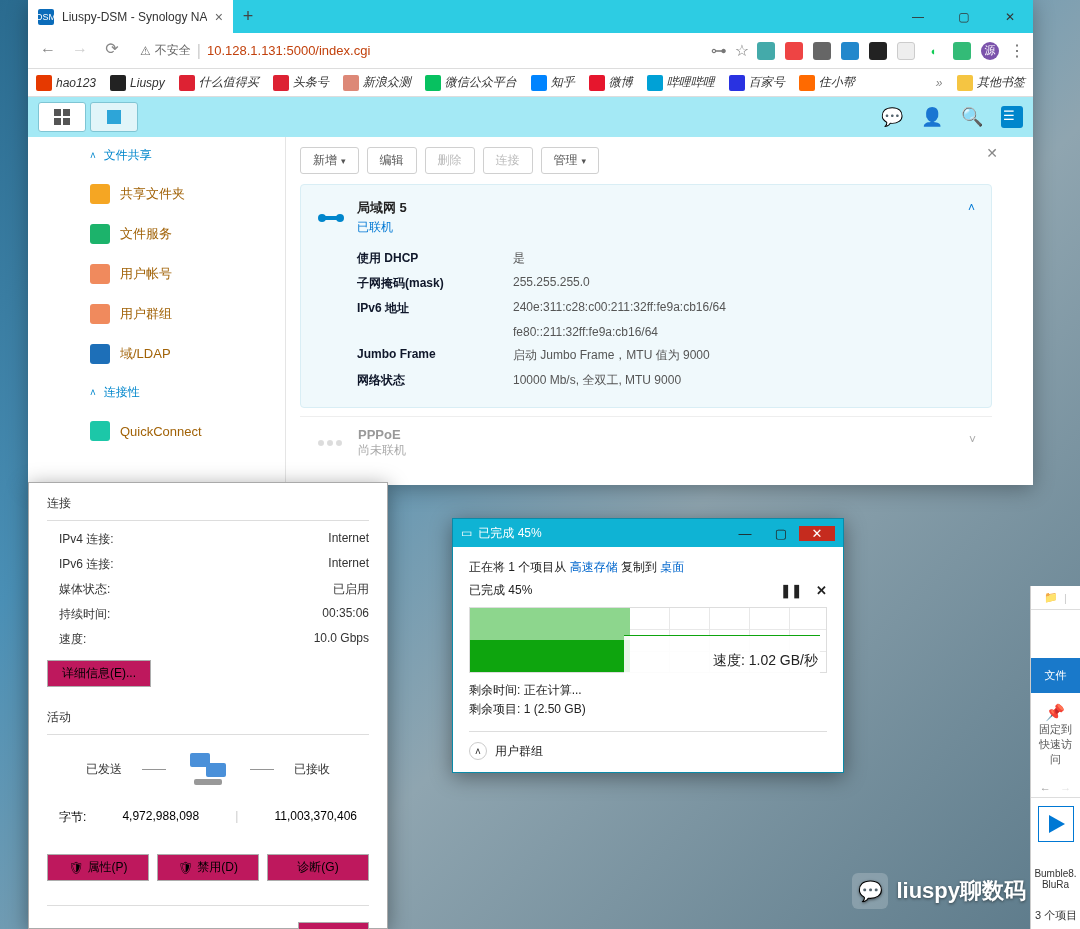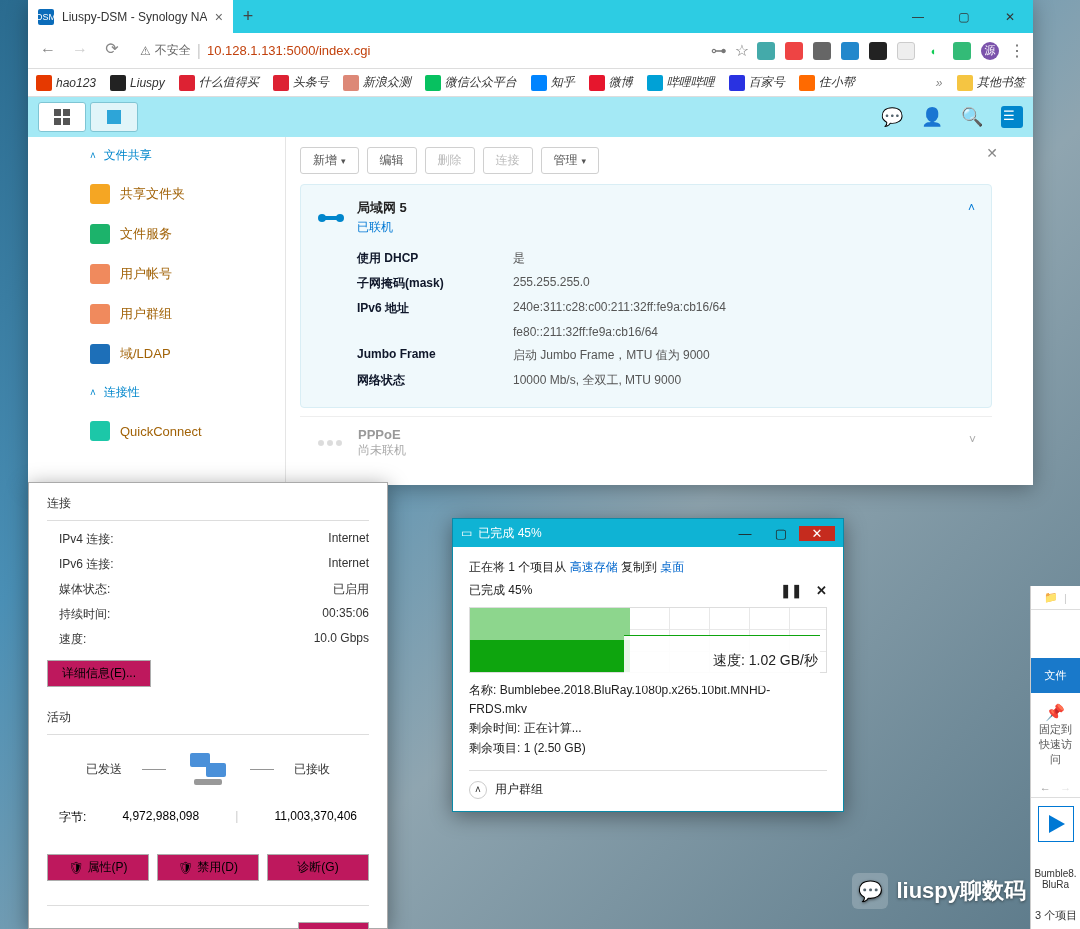--- a/index.html
+++ b/index.html
@@ -445,21 +445,20 @@
         <span><b>❚❚</b></span>
         <span><b>✕</b></span>
       </div>
     </div>
     <div class="copy-graph">
       <div class="copy-graph-fill1"></div>
       <div class="copy-graph-fill2"></div>
       <div class="copy-speed">速度: 1.02 GB/秒</div>
     </div>
     <div class="copy-info">
-      <div><span>名称: </span><span>Bumblebee.2018.BluRay.1080p.x265.10bit.MNHD-FRDS.mkv</span></div>
       <div>剩余时间: 正在计算...</div>
       <div>剩余项目: 1 (2.50 GB)</div>
     </div>
     <div class="copy-more">
       <span class="copy-more-chev">˄</span>
       <span>用户群组</span>
     </div>
   </div>
 </div>
 

